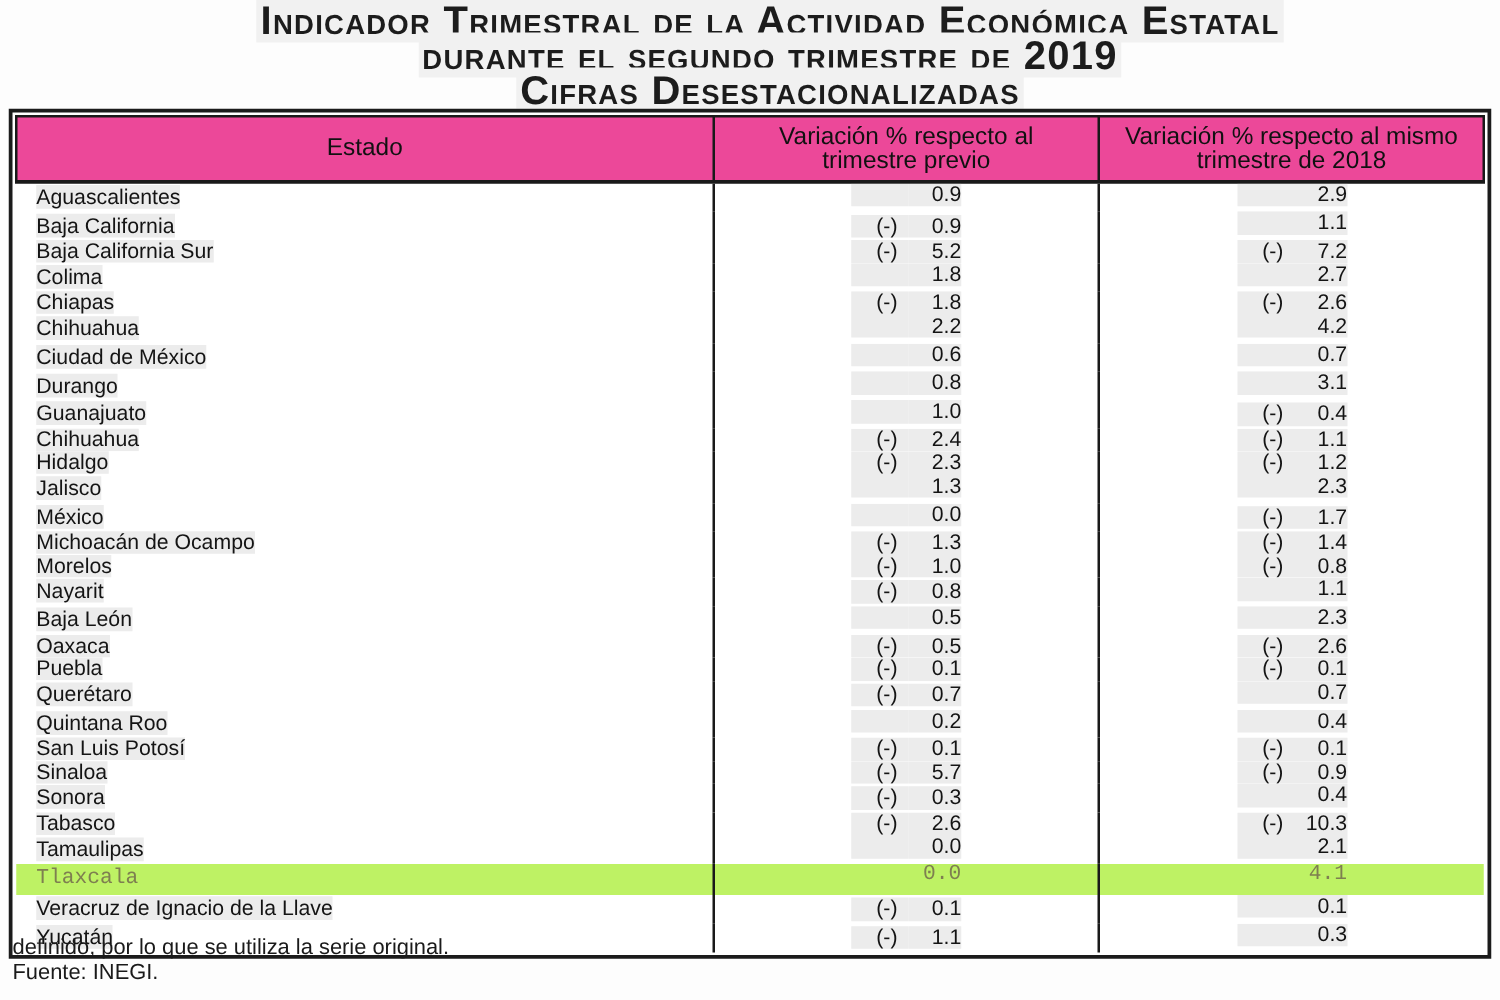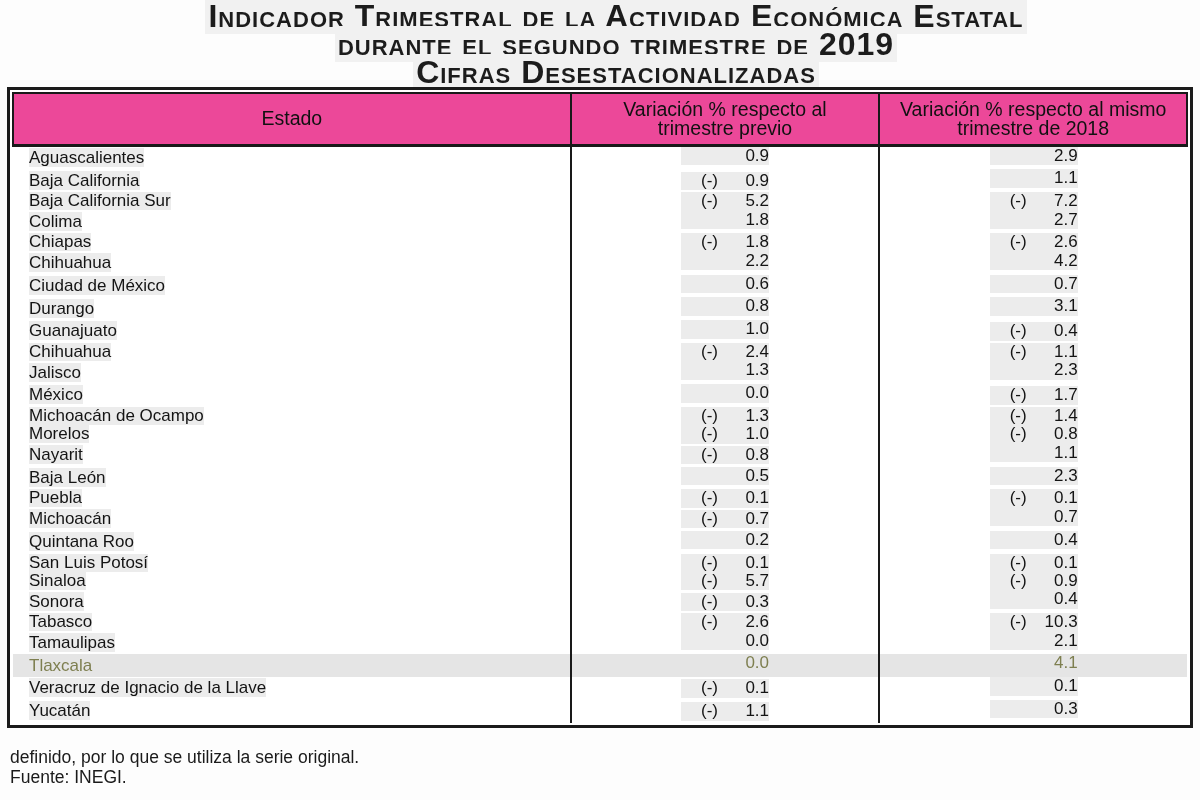--- a/index.html
+++ b/index.html
@@ -56,21 +56,21 @@
     white-space:nowrap;
     overflow:hidden;
   }
   td.state { padding-left:16px; text-align:left; }
   td.col2, td.col3 { border-left:2px solid #191919; text-align:center; }
   .halo { background:#ececec; }
   .pair { display:inline-flex; }
   .sign { display:inline-block; min-width:46px; text-align:right; padding-right:9px; }
   .num  { display:inline-block; min-width:42px; text-align:right; }
 
-  tr.hl td { background:#e5e5e5; color:#7e7f50; }
+  tr.hl td { background:#bef264; color:#7e7f50;font-family:Liberation Mono, monospace; }
   tr.hl .halo { background:transparent; }
 
   
   .footnote { position:absolute; left:10px; top:747px; width:1180px; font-size:17.5px; line-height:20px; color:#1a1a1a; }
 </style>
 </head>
 <body>
 
 <div class="page">
 
@@ -239,20 +239,35 @@
               </span>
       </td>
       <td class="col3">
         <span class="pair">
                 <span class="sign halo">(-)</span>
                 <span class="num halo">1.1</span>
               </span>
       </td>
     </tr>
           <tr>
+      <td class="state"><span class="halo">Hidalgo</span></td>
+      <td class="col2">
+        <span class="pair">
+                <span class="sign halo">(-)</span>
+                <span class="num halo">2.3</span>
+              </span>
+      </td>
+      <td class="col3">
+        <span class="pair">
+                <span class="sign halo">(-)</span>
+                <span class="num halo">1.2</span>
+              </span>
+      </td>
+    </tr>
+          <tr>
       <td class="state"><span class="halo">Jalisco</span></td>
       <td class="col2">
         <span class="pair">
                 <span class="sign halo"></span>
                 <span class="num halo">1.3</span>
               </span>
       </td>
       <td class="col3">
         <span class="pair">
                 <span class="sign halo"></span>
@@ -329,36 +344,51 @@
               </span>
       </td>
       <td class="col3">
         <span class="pair">
                 <span class="sign halo"></span>
                 <span class="num halo">2.3</span>
               </span>
       </td>
     </tr>
           <tr>
+      <td class="state"><span class="halo">Oaxaca</span></td>
+      <td class="col2">
+        <span class="pair">
+                <span class="sign halo">(-)</span>
+                <span class="num halo">0.5</span>
+              </span>
+      </td>
+      <td class="col3">
+        <span class="pair">
+                <span class="sign halo">(-)</span>
+                <span class="num halo">2.6</span>
+              </span>
+      </td>
+    </tr>
+          <tr>
       <td class="state"><span class="halo">Puebla</span></td>
       <td class="col2">
         <span class="pair">
                 <span class="sign halo">(-)</span>
                 <span class="num halo">0.1</span>
               </span>
       </td>
       <td class="col3">
         <span class="pair">
                 <span class="sign halo">(-)</span>
                 <span class="num halo">0.1</span>
               </span>
       </td>
     </tr>
           <tr>
-      <td class="state"><span class="halo">Michoacán</span></td>
+      <td class="state"><span class="halo">Querétaro</span></td>
       <td class="col2">
         <span class="pair">
                 <span class="sign halo">(-)</span>
                 <span class="num halo">0.7</span>
               </span>
       </td>
       <td class="col3">
         <span class="pair">
                 <span class="sign halo"></span>
                 <span class="num halo">0.7</span>

